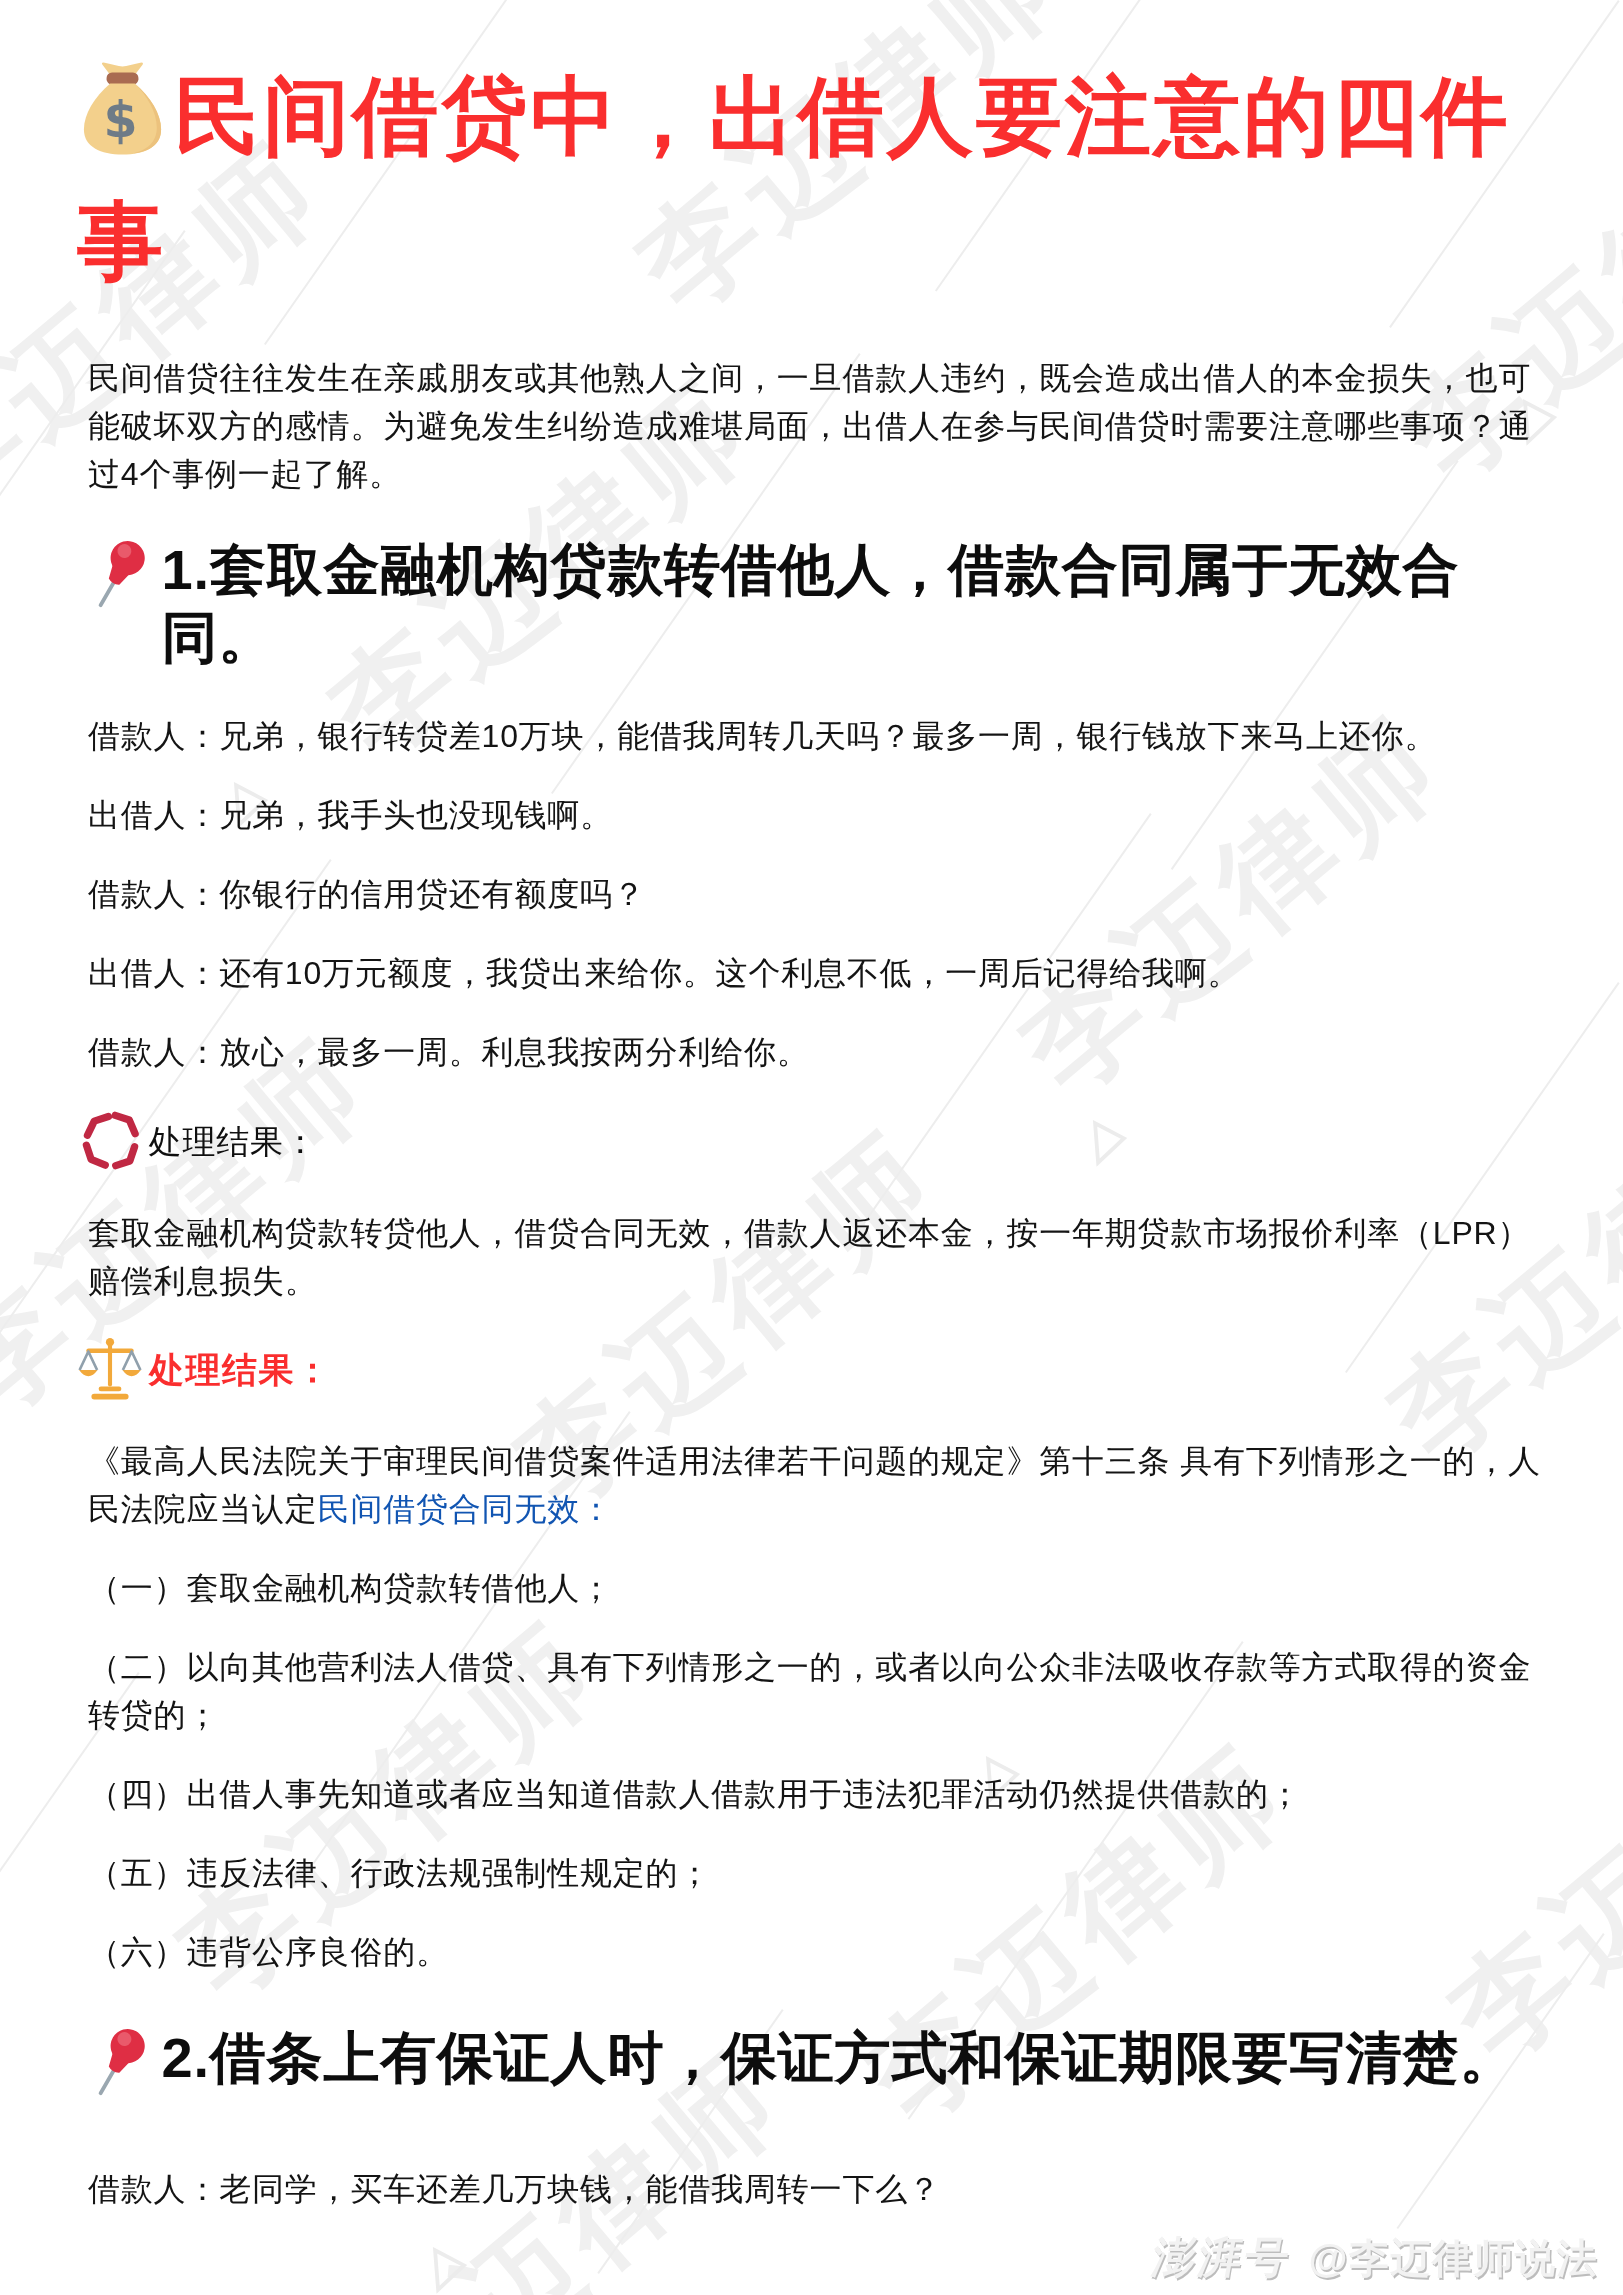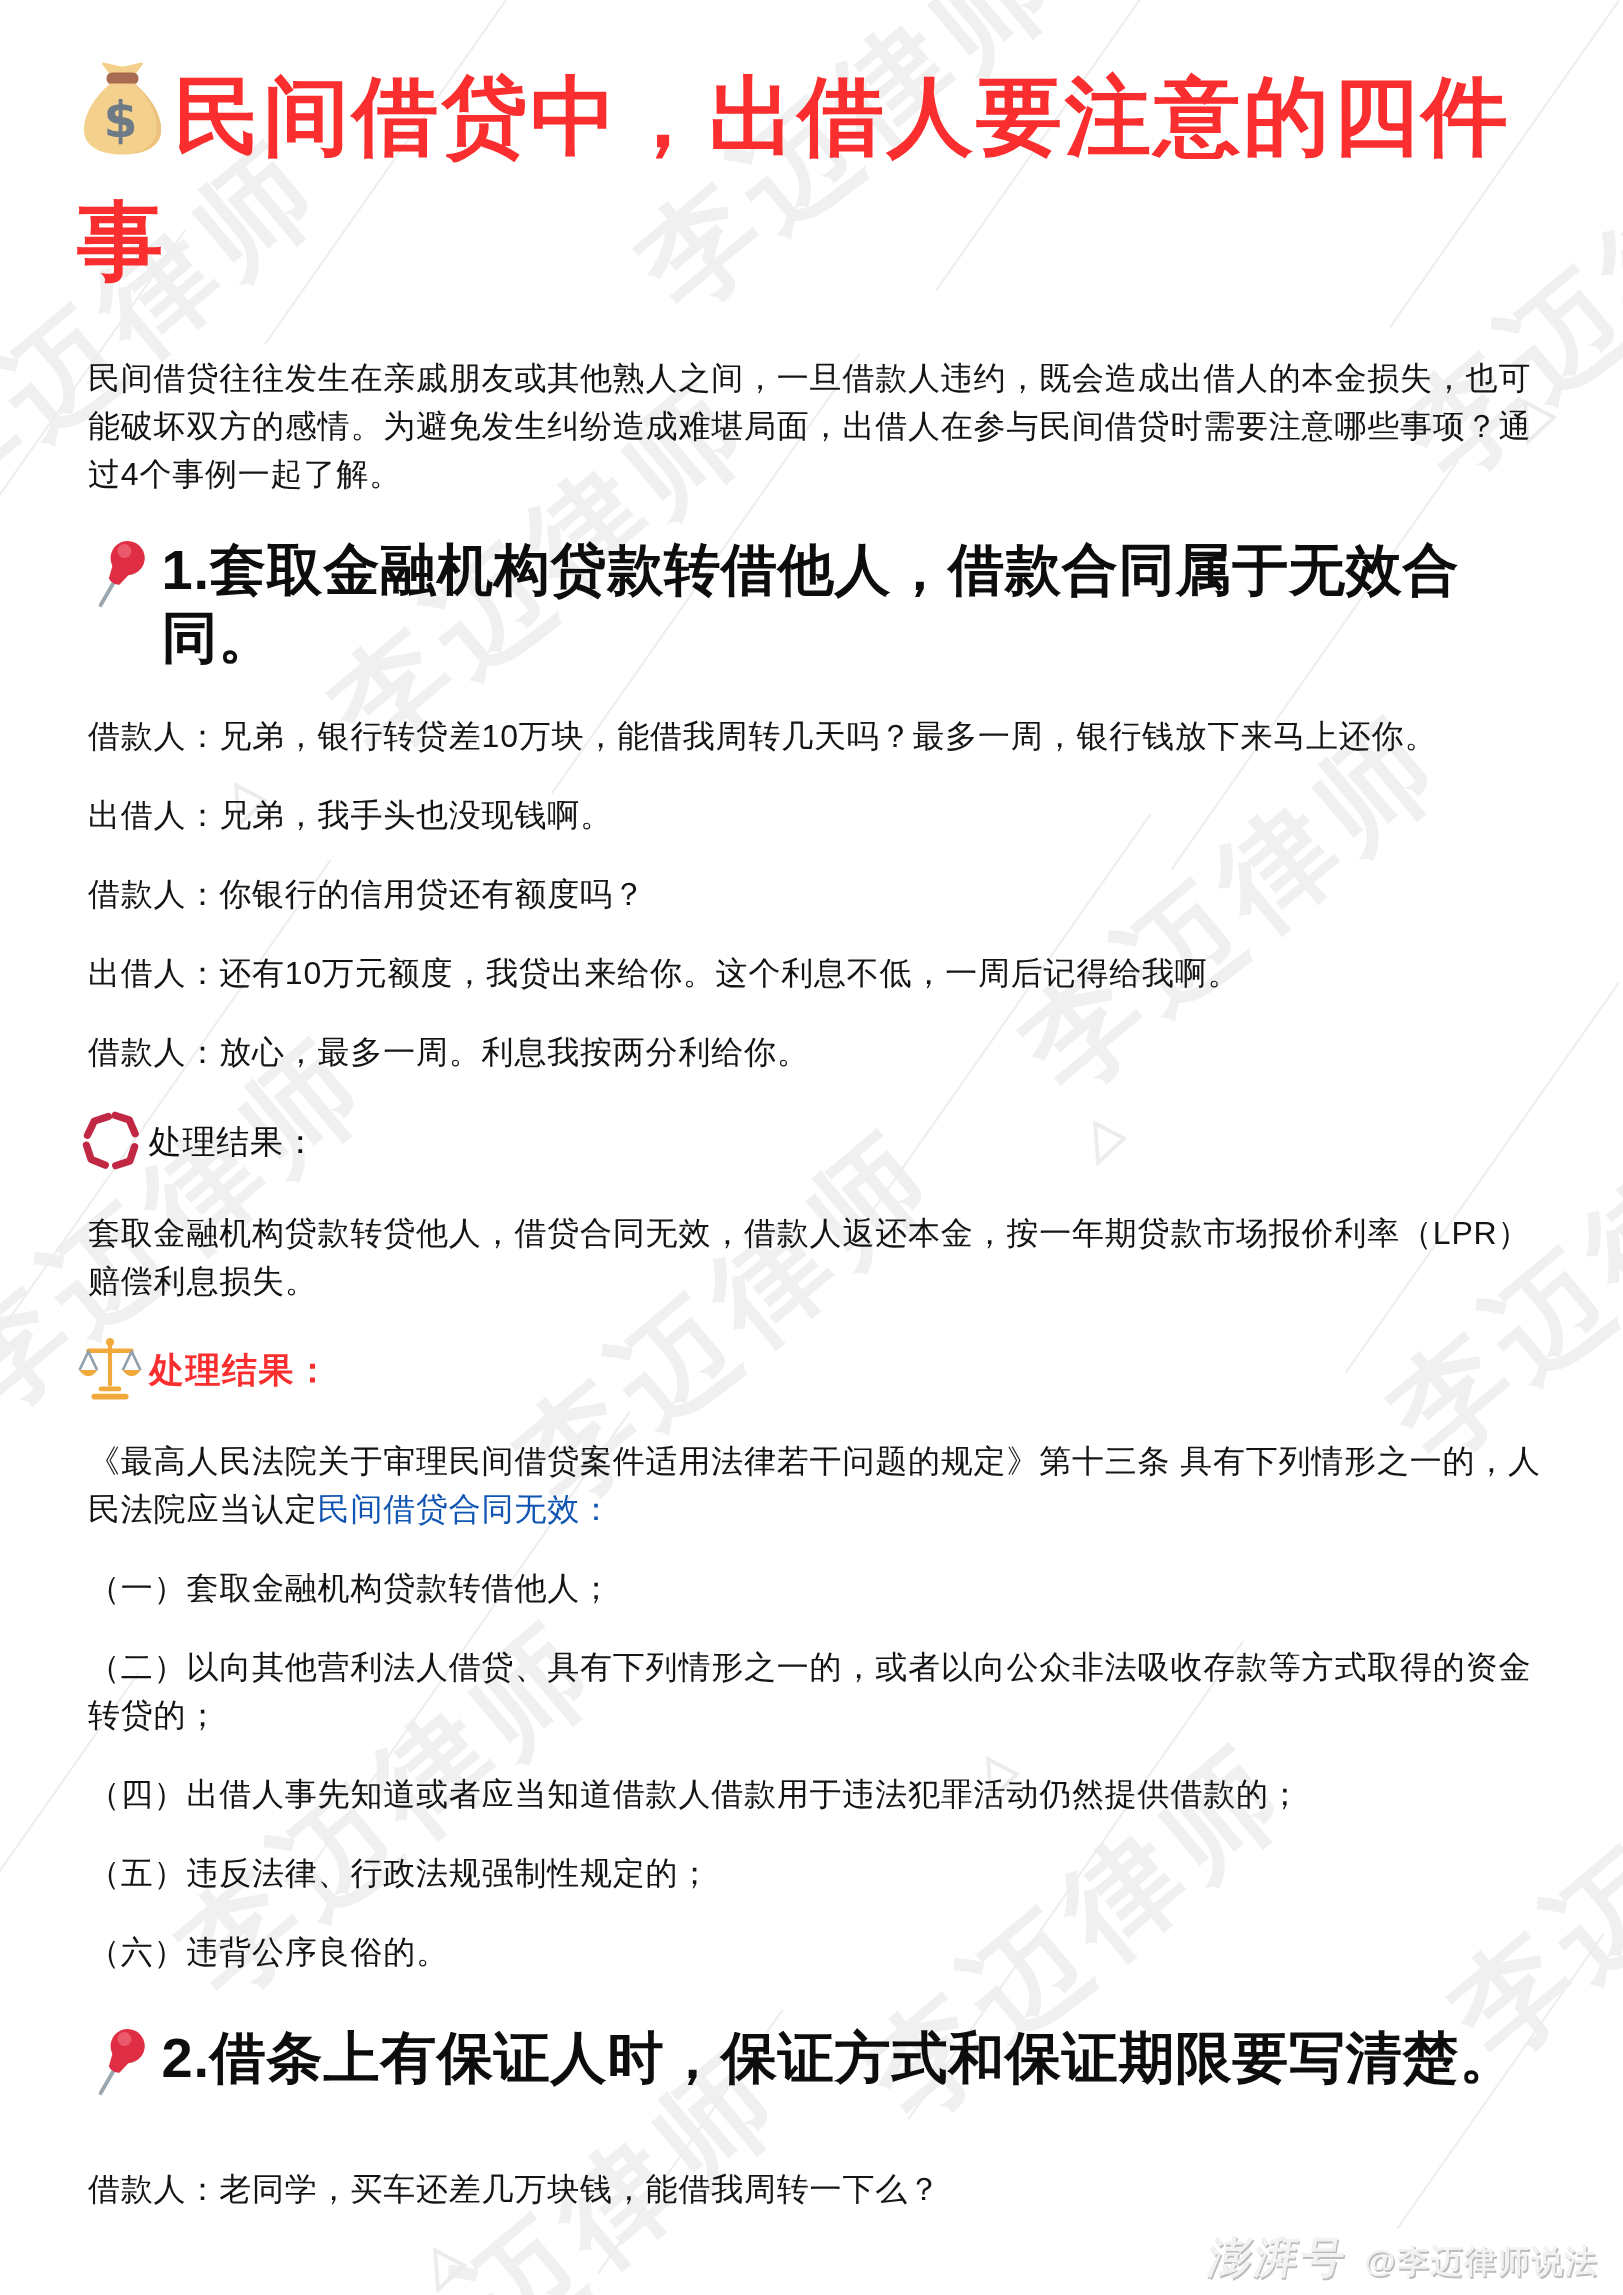--- a/index.html
+++ b/index.html
@@ -52,21 +52,21 @@
   .blue{color:var(--link-blue);}
   
   .footer-mark{
     position:absolute;right:26px;bottom:7.7px;z-index:2;
     display:flex;align-items:baseline;gap:17px;
     font-weight:900;
     color:#f2f2f2;
     text-shadow:1.5px 1.5px 0 #bdbdbd,-0.8px -0.8px 0 #ffffff;
   }
   .footer-mark .pengpai{display:inline-block;font-size:43px;transform:skewX(-10deg);letter-spacing:3.1px;}
-  .footer-mark .handle{font-size:32px;letter-spacing:1.5px;}
+  .footer-mark .handle{font-size:40px;letter-spacing:1.5px;}
 </style>
 </head>
 <body>
 
 <div id="wm-layer">
     <div class="wm-text" style="left: -138px; top: 253px;">李迈律师</div>
     <div class="wm-text" style="left: 598px; top: 46px;">李迈律师</div>
     <div class="wm-text" style="left: 1365px; top: 215px;">李迈律师</div>
     <div class="wm-text" style="left: 291px; top: 491px;">李迈律师</div>
     <div class="wm-text" style="left: 982px; top: 828px;">李迈律师</div>

